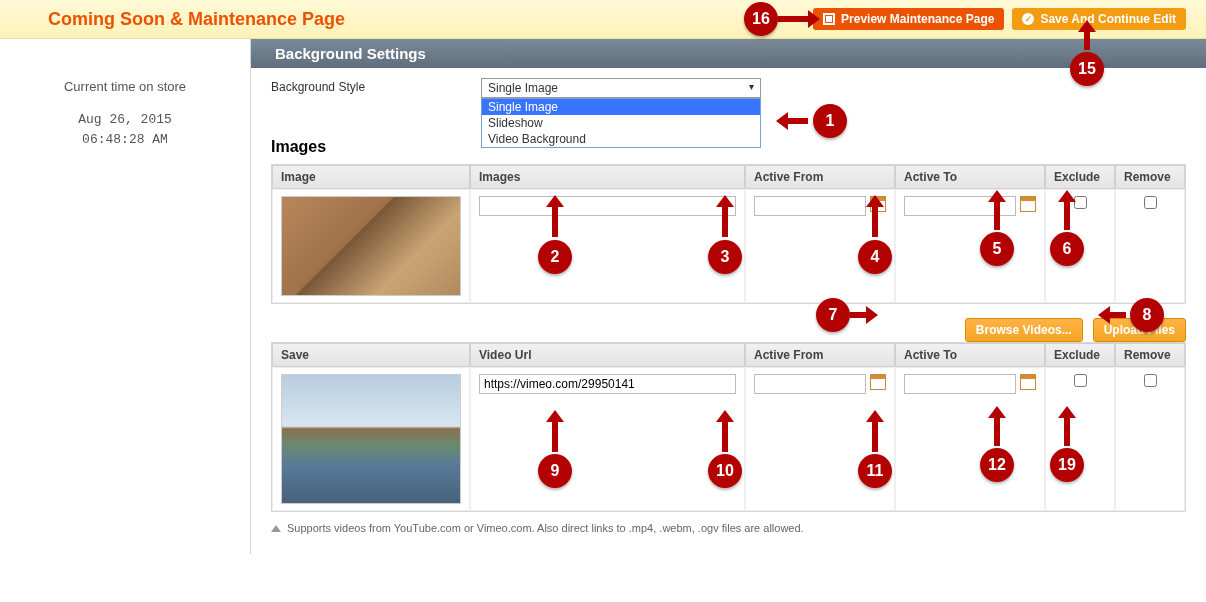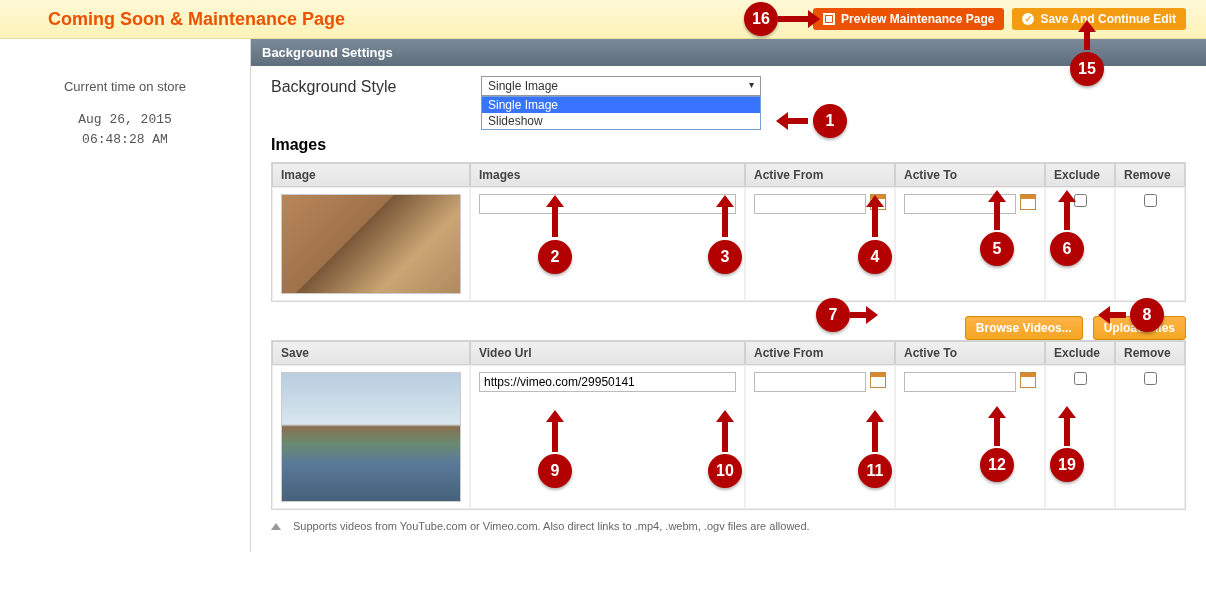--- a/index.html
+++ b/index.html
@@ -13,24 +13,24 @@
 .btn-save .check-icon { display:inline-block; width:12px; height:12px; border-radius:50%; background:#fff; color:#f39c12; font-size:9px; line-height:12px; text-align:center; font-weight:bold; }
 .btn-orange { background: linear-gradient(#ffb347,#f5a623); border:1px solid #d88a00; color:#fff; }
 .preview-icon { width:12px; height:12px; background:#fff; display:inline-block; position:relative; }
 .preview-icon::after{content:"";position:absolute;inset:2px;border:1px solid #eb5202;}
 .layout { display:flex; }
 .sidebar-left { width: 250px; padding: 40px 20px 0 20px; text-align: center; color:#555; }
 .sidebar-left .time-label { font-size:13px; margin-bottom:16px; }
 .sidebar-left .time-line { font-family: "Courier New", monospace; font-size:13px; line-height:1.5; }
 .vsep { width:1px; background:#d5d5d5; }
 .main { flex:1; padding: 0; }
-.section-header { background: linear-gradient(#7b8a99,#5f6e7d); color:#fff; font-weight:bold; padding:6px 11px; font-size:13px; }
+.section-header { background: linear-gradient(#7b8a99,#5f6e7d); color:#fff; font-weight:bold; padding:6px 24px; font-size:15px; }
 .panel-body { padding: 10px 20px 20px 20px; }
 .field-row { display:flex; align-items:flex-start; margin-bottom:8px; }
-.field-label { width:210px; padding-top:2px; color:#333; font-size:16px; }
+.field-label { width:210px; padding-top:2px; color:#333; font-size:12px; }
 .select-shell { position:relative; width:280px; }
 .select-display { border:1px solid #999; padding:2px 18px 2px 6px; font-size:12px; background:#fff; position:relative; }
 .select-display::after{content:"▾"; position:absolute; right:6px; top:2px; font-size:10px;}
 .select-dropdown { position:absolute; top:20px; left:0; width:280px; border:1px solid #7a9fd4; background:#fff; z-index:10; }
 .select-opt { padding:1px 6px; font-size:12px; }
 .select-opt.selected { background:#3874ff; color:#fff; }
 h3.section-title { font-size:16px; font-weight:bold; margin:60px 0 8px 0; color:#000; }
 h3.section-title.first { margin-top: 40px; }
 table.grid { width: 100%; border-collapse: separate; border-spacing:0; border:1px solid #d6d6d6; }
 table.grid th { background: linear-gradient(#f0f0f0,#e4e4e4); border:1px solid #d0d0d0; padding:4px 8px; text-align:left; font-size:12px; font-weight:bold; color:#444; }
@@ -39,21 +39,21 @@
 .thumb.tools { background: linear-gradient(135deg,#b8865a 0%, #a0724a 40%, #7a5838 41%, #caa574 70%, #b08a5e 100%); position:relative; }
 .thumb.landscape { background: linear-gradient(#b8cde0 0%, #d8e6ef 40%, #8a7050 42%, #6a8a70 55%, #5a7a9a 70%, #46617a 100%); }
 .text-input { width:100%; border:1px solid #bbb; padding:2px 4px; font-size:12px; height:20px; }
 .date-cell { display:flex; align-items:flex-start; gap:4px; }
 .date-cell .text-input { flex:1; }
 .cal-icon { width:16px; height:16px; display:inline-block; background:#fff; border:1px solid #c08a40; position:relative; }
 .cal-icon::before{content:"";position:absolute;top:0;left:0;right:0;height:4px;background:#d88a30;}
 .checkbox { width:13px; height:13px; }
 .center { text-align:center; }
 .btn-row { display:flex; justify-content:flex-end; gap:10px; margin-top:14px; }
-.note-row { display:flex; align-items:center; gap:12px; font-size:11px; color:#666; margin-top:10px; }
+.note-row { display:flex; align-items:center; gap:6px; font-size:11px; color:#666; margin-top:10px; }
 .tri-up { width:0;height:0;border-left:5px solid transparent;border-right:5px solid transparent;border-bottom:7px solid #999;display:inline-block;}
 .bubble { position:absolute; width:34px; height:34px; border-radius:50%; background:#b30000; color:#fff; font-weight:bold; font-size:16px; display:flex; align-items:center; justify-content:center; box-shadow:0 2px 3px rgba(0,0,0,0.3); pointer-events:none; z-index:55;}
 .arrow-up { position:absolute; width:6px; background:#b30000; }
 .arrow-up::before { content:""; position:absolute; top:-10px; left:-6px; border-left:9px solid transparent; border-right:9px solid transparent; border-bottom:12px solid #b30000; }
 .arrow-right { position:absolute; height:6px; background:#b30000; }
 .arrow-right::after { content:""; position:absolute; right:-10px; top:-6px; border-top:9px solid transparent; border-bottom:9px solid transparent; border-left:12px solid #b30000; }
 .arrow-left { position:absolute; height:6px; background:#b30000; }
 .arrow-left::before { content:""; position:absolute; left:-10px; top:-6px; border-top:9px solid transparent; border-bottom:9px solid transparent; border-right:12px solid #b30000; }
 .page-wrap { position:relative; width:1206px; }
 </style>
@@ -87,20 +87,21 @@
       <div class="section-header">Background Settings</div>
       <div class="panel-body">
 
         <div class="field-row">
           <div class="field-label">Background Style</div>
           <div class="select-shell">
             <div class="select-display">Single Image</div>
             <div class="select-dropdown">
               <div class="select-opt selected">Single Image</div>
               <div class="select-opt">Slideshow</div>
+              <div class="select-opt">Video Background</div>
             </div>
           </div>
         </div>
 
         <h3 class="section-title first">Images</h3>
         <table class="grid">
           <thead>
             <tr>
               <th style="width:190px">Image</th>
               <th>Images</th>

